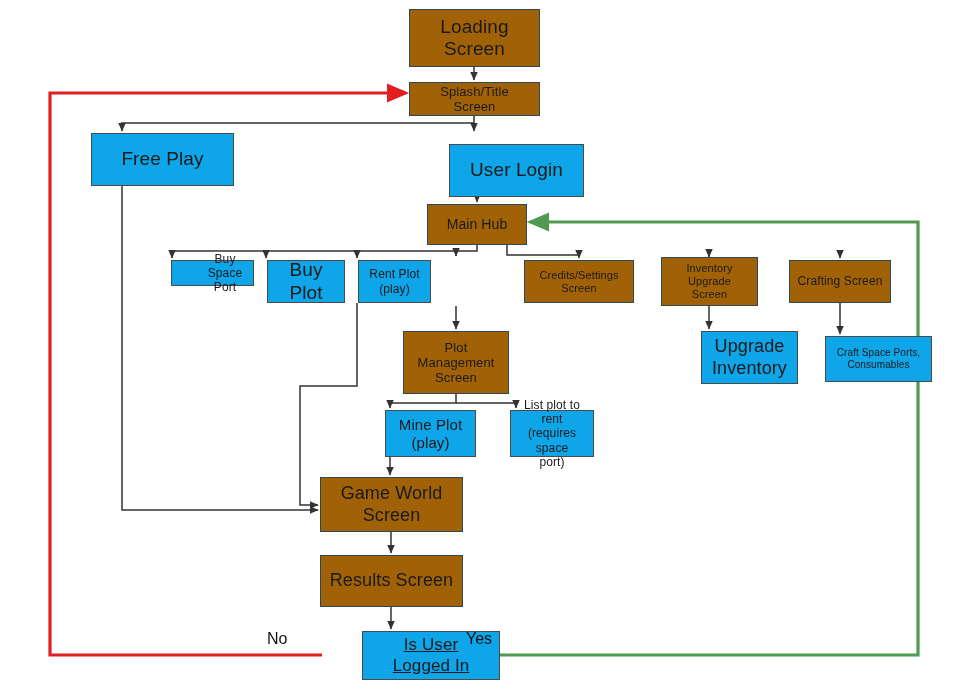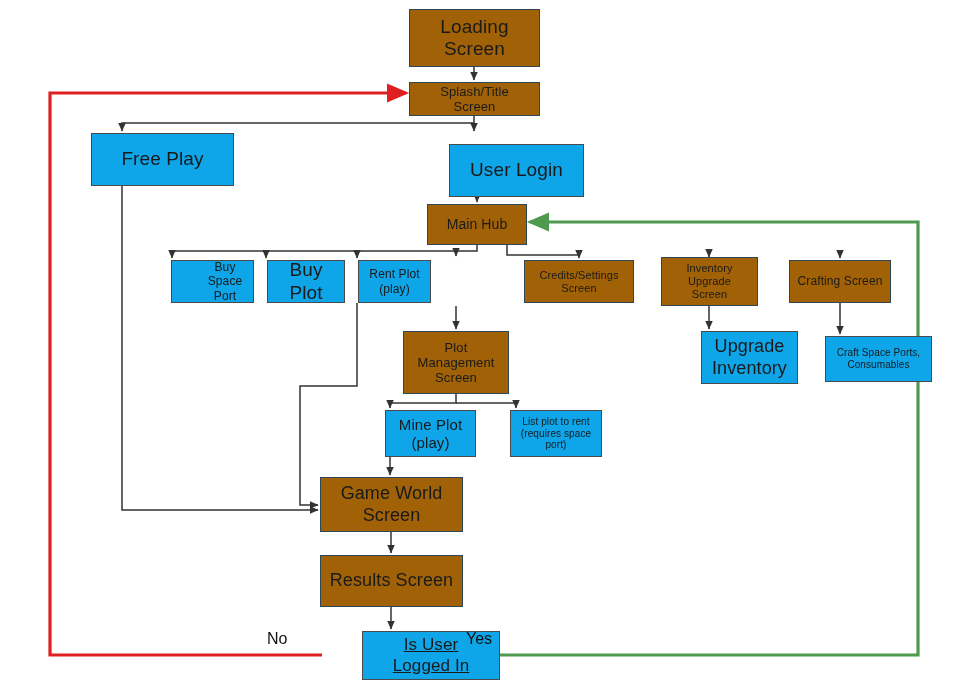--- a/index.html
+++ b/index.html
@@ -96,21 +96,21 @@
 
   <div class="node blue" style="left:409px;top:82px;width:131px;height:34px;font-size:13px;">Splash/Title
 Screen</div>
 
   <div class="node green" style="left:51px;top:133px;width:143px;height:53px;font-size:19px;">Free Play</div>
 
   <div class="node green" style="left:409px;top:144px;width:135px;height:53px;font-size:19px;">User Login</div>
 
   <div class="node blue" style="left:427px;top:204px;width:100px;height:41px;font-size:14px;">Main Hub</div>
 
-  <div class="node green" style="left:131px;top:260px;width:83px;height:43px;font-size:12px;padding-left:28px;">Buy Space
+  <div class="node green" style="left:131px;top:260px;width:83px;height:26px;font-size:12px;padding-left:28px;">Buy Space
 Port</div>
 
   <div class="node green" style="left:227px;top:260px;width:78px;height:43px;font-size:19px;">Buy
 Plot</div>
 
   <div class="node green" style="left:318px;top:260px;width:73px;height:43px;font-size:12px;">Rent Plot
 (play)</div>
 
 
   <div class="node blue" style="left:524px;top:260px;width:110px;height:43px;font-size:11px;">Credits/Settings
@@ -128,21 +128,21 @@
 
   <div class="node green" style="left:661px;top:331px;width:97px;height:53px;font-size:18px;">Upgrade
 Inventory</div>
 
   <div class="node green" style="left:785px;top:336px;width:107px;height:46px;font-size:10px;">Craft Space Ports,
 Consumables</div>
 
   <div class="node green" style="left:345px;top:410px;width:91px;height:47px;font-size:15px;">Mine Plot
 (play)</div>
 
-  <div class="node green" style="left:470px;top:410px;width:92px;height:47px;font-size:10px;">List plot to rent
+  <div class="node green" style="left:470px;top:410px;width:84px;height:47px;font-size:12px;">List plot to rent
 (requires space
 port)</div>
 
   <div class="node blue" style="left:320px;top:477px;width:143px;height:55px;font-size:18px;">Game World
 Screen</div>
 
   <div class="node blue" style="left:320px;top:555px;width:143px;height:52px;font-size:18px;">Results Screen</div>
 
   <div class="node green" style="left:322px;top:631px;width:138px;height:49px;font-size:17px;text-decoration:underline;">Is User
 Logged In</div>

